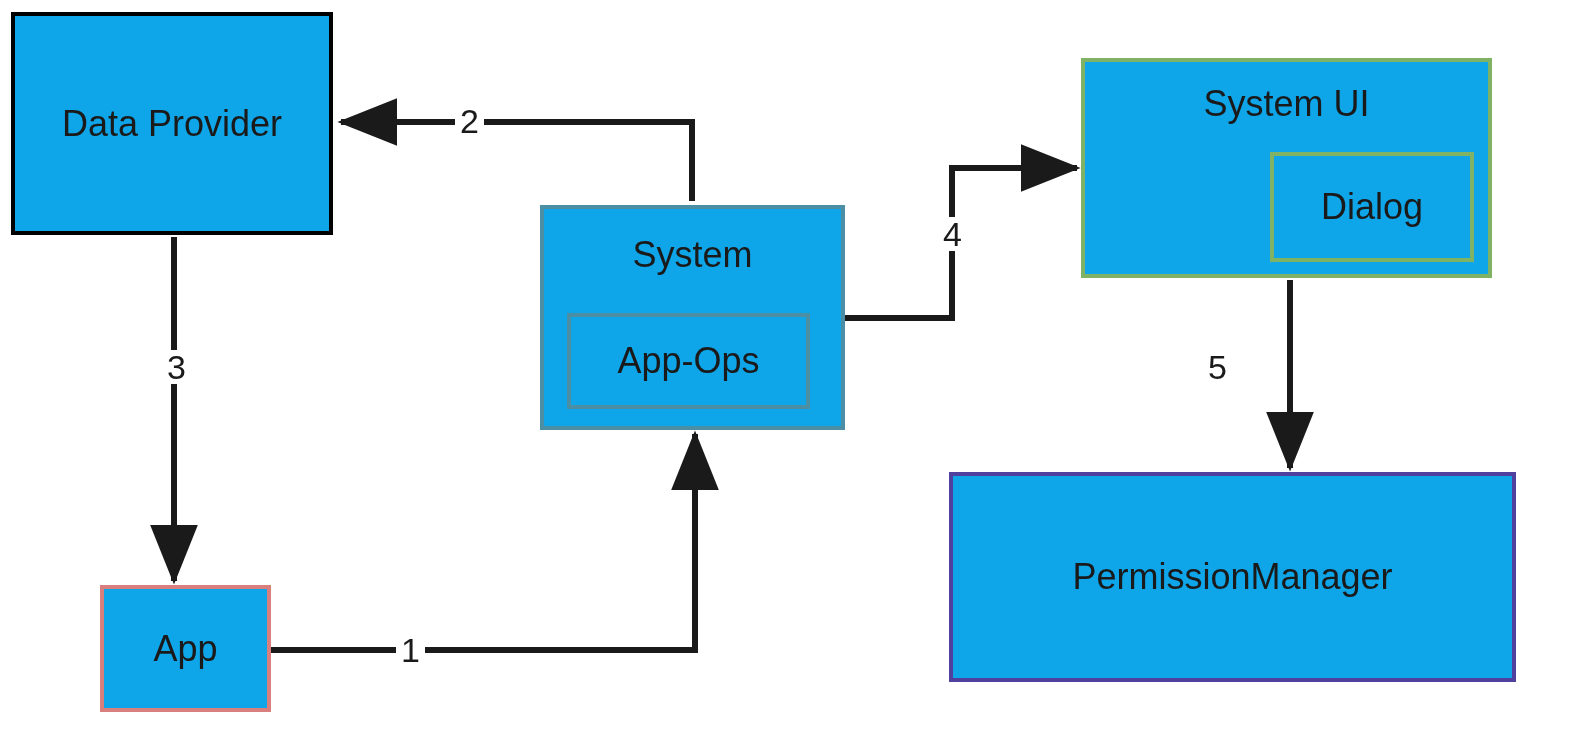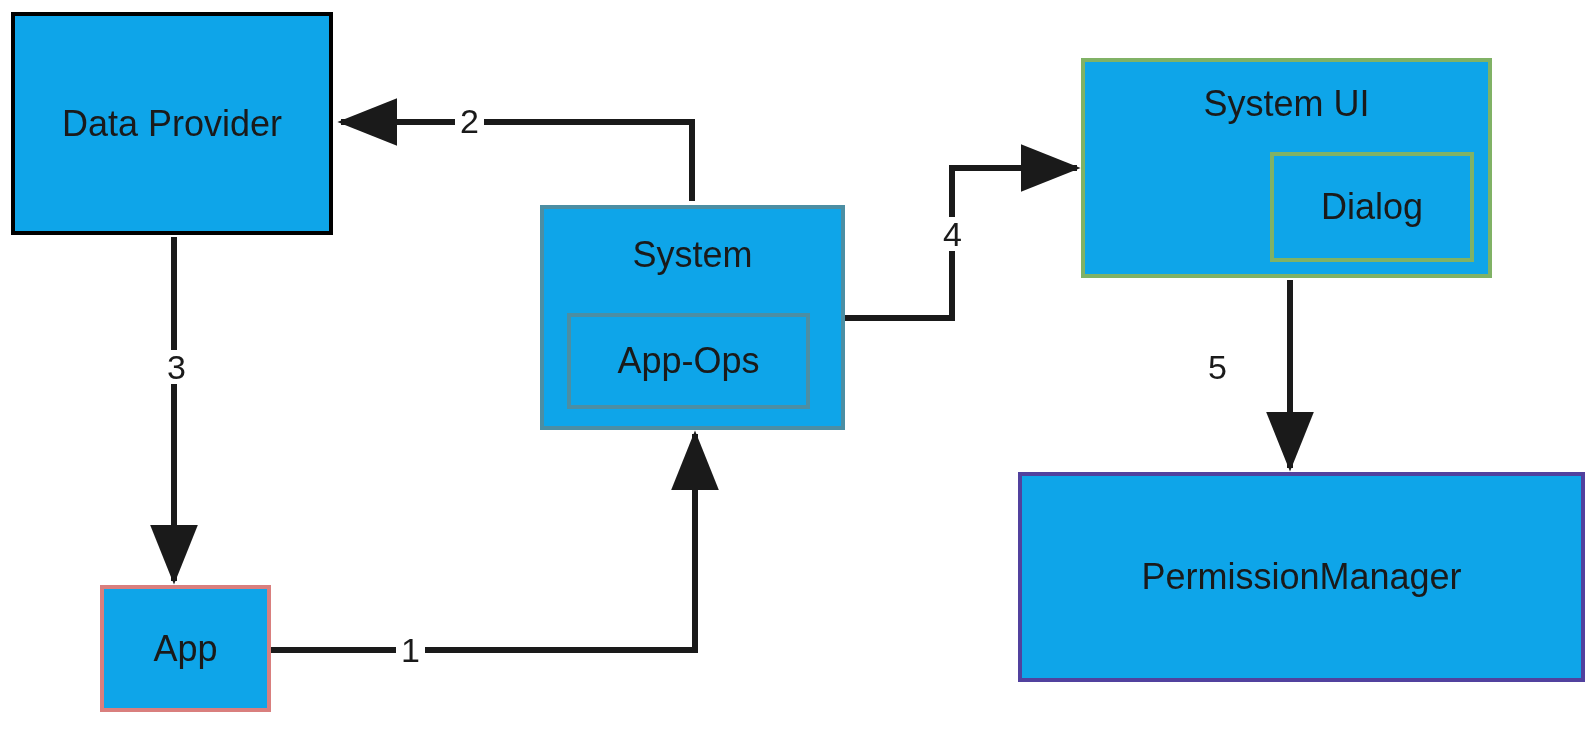--- a/index.html
+++ b/index.html
@@ -56,21 +56,21 @@
   }
   #node-system-ui > .node-label { margin-top: 24px; }
   
   #node-dialog {
     left: 1270px; top: 152px; width: 204px; height: 110px;
     border: 4px solid #80b265;
     align-items: center;
   }
   
   #node-permission-manager {
-    left: 1018px; top: 472px; width: 567px; height: 210px;
+    left: 949px; top: 472px; width: 567px; height: 210px;
     border: 4px solid #51419e;
     align-items: center;
   }
   
   #node-app {
     left: 100px; top: 585px; width: 171px; height: 127px;
     border: 4px solid #d97f7e;
     align-items: center;
   }
   #edge-layer {

